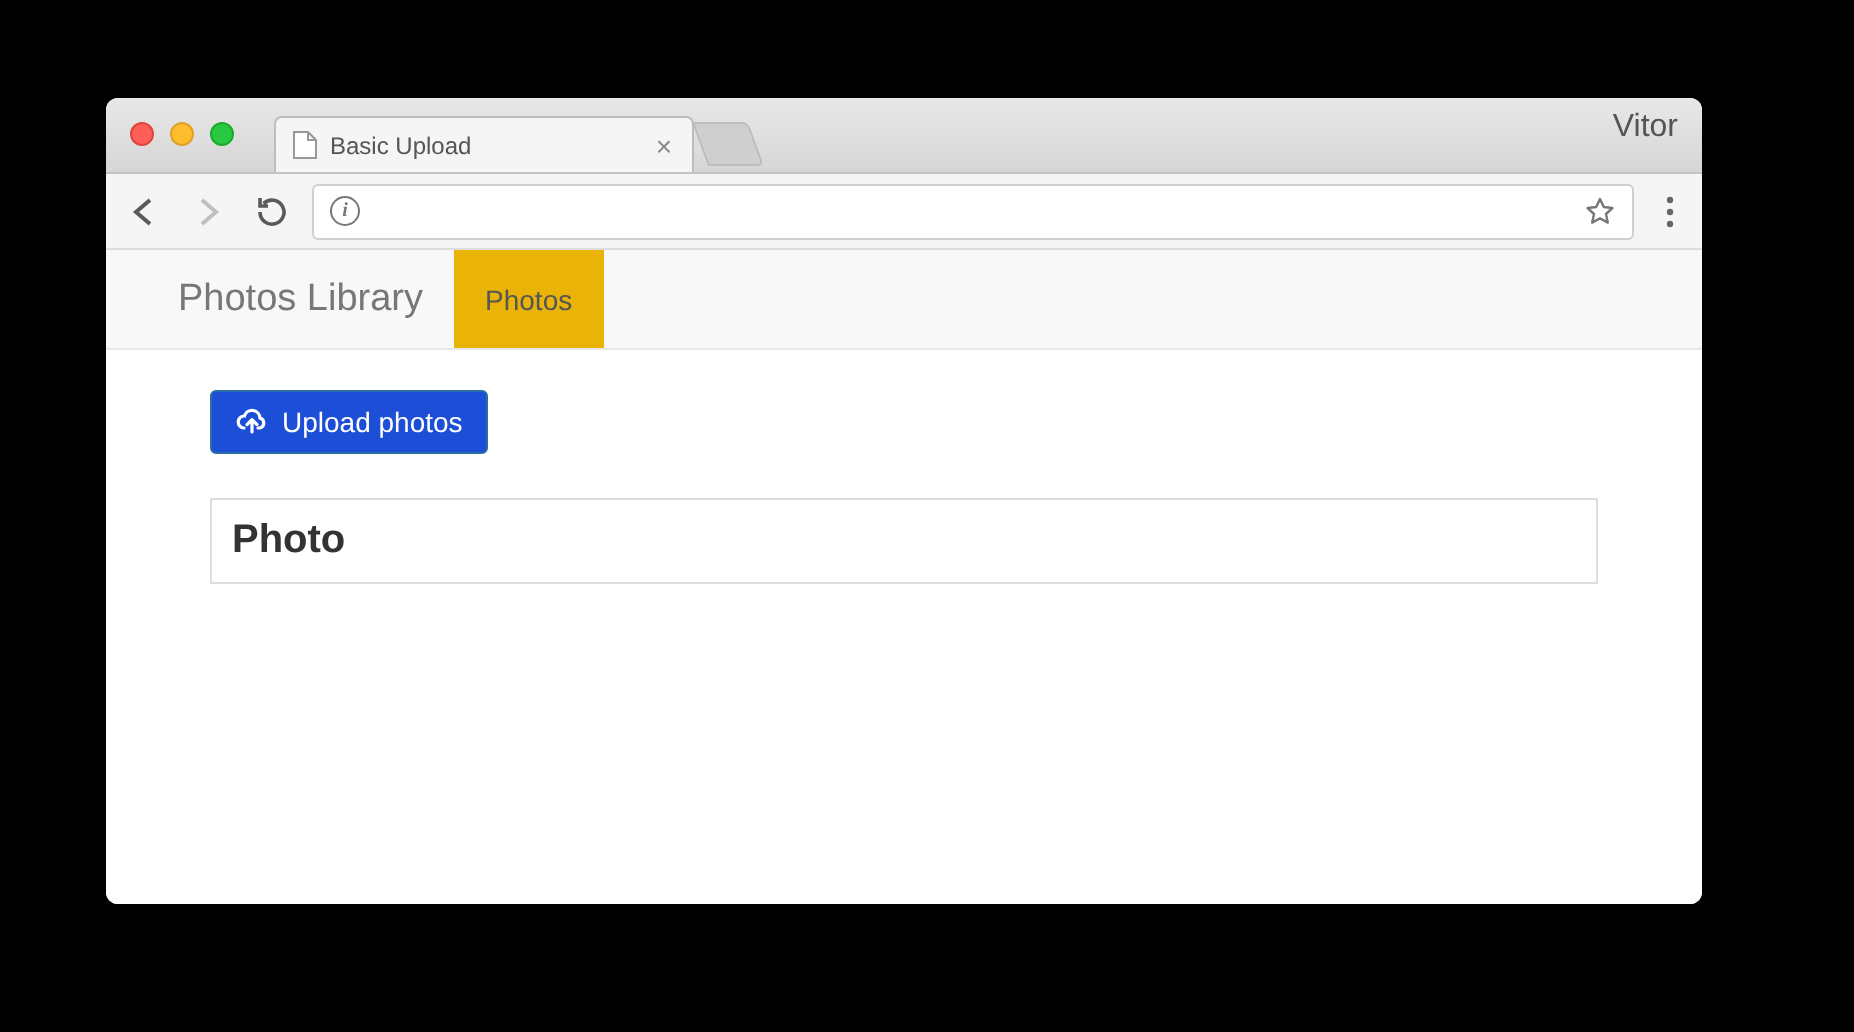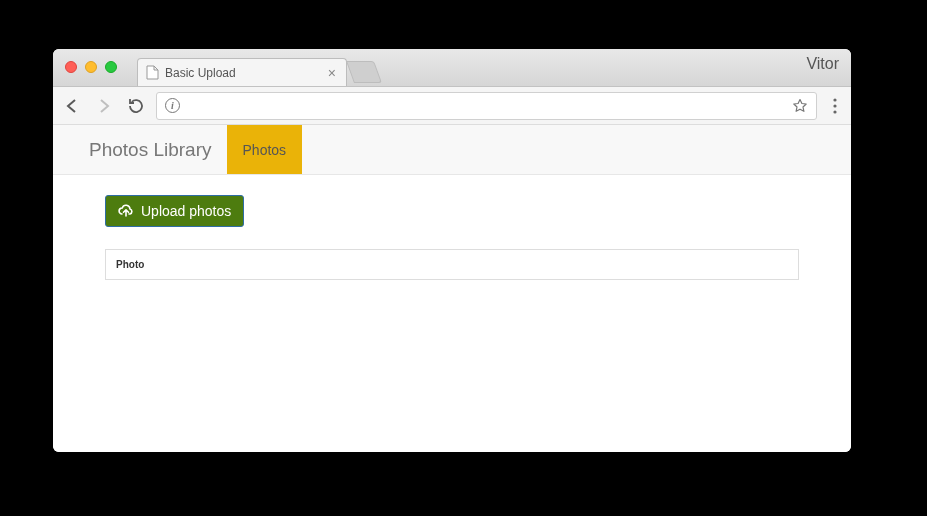--- a/index.html
+++ b/index.html
@@ -137,41 +137,41 @@
       font-size: 14px;
       color: #777;
       cursor: pointer;
     }
     .nav-item.active {
       background: #eab308;
       color: #555;
     }
     .page-body { padding: 20px 52px; }
     .btn-primary {
-      background: #4d7c0f;
+      background: #1d4ed8;
       color: #fff;
       border: 1px solid #2e6da4;
       border-radius: 3px;
       padding: 7px 12px;
       font-size: 14px;
       display: inline-flex;
       align-items: center;
       gap: 7px;
       cursor: pointer;
     }
     .table {
       margin-top: 22px;
       width: 100%;
       border-collapse: collapse;
       border: 1px solid #ddd;
     }
     .table th {
       text-align: left;
       padding: 9px 10px;
-      font-size: 10px;
+      font-size: 20px;
       font-weight: 700;
       color: #333;
       border-bottom: 1px solid #ddd;
     }
     svg { display: block; }
   </style>
 </head>
 <body>
 
 <div class="window">

